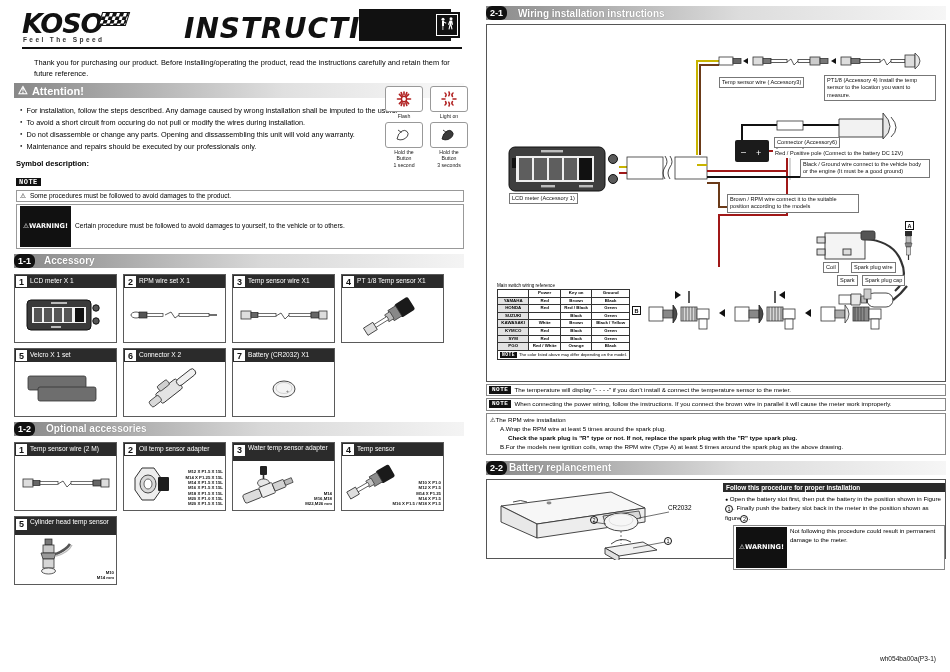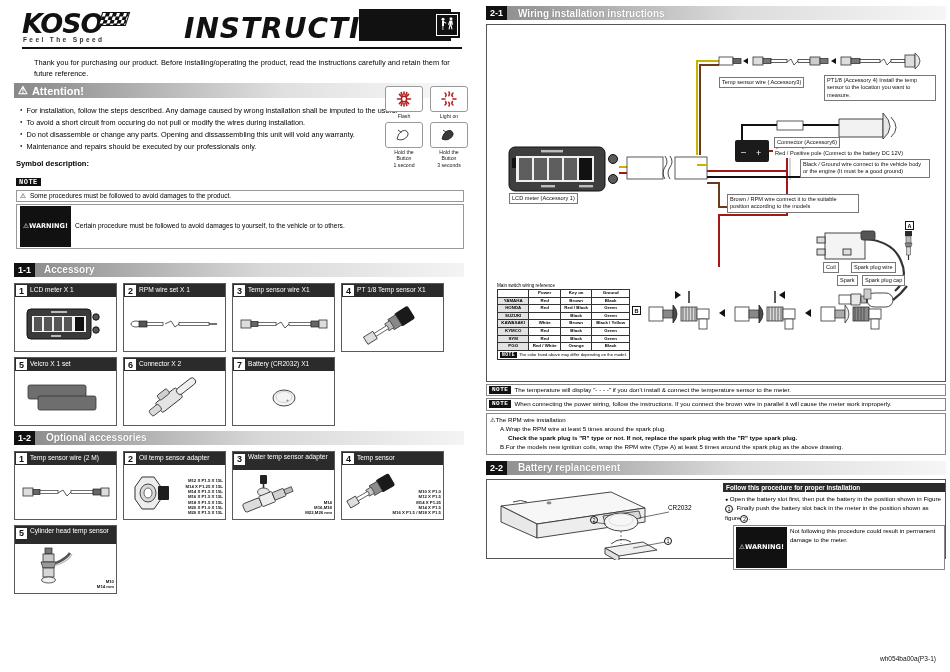--- a/index.html
+++ b/index.html
@@ -68,21 +68,21 @@
     position:relative; height:14px; margin:4px 14px 0 14px;
     background:linear-gradient(to right,#888,#d8d8d8 55%,#f4f4f4);
   }
   .secbar.attention {
     background:linear-gradient(to right,#888,#e0e0e0 60%,#fafafa);
     height:15px;
   }
   .secbar-num {
     position:absolute; left:0; top:0; height:100%;
     background:#111; color:#fff; font-weight:bold;
-    font-size:9px; padding:0 4px; display:flex; align-items:center;
+    font-size:9px; padding:0 4px; display:flex; align-items:center;border-radius:6px;
   }
   .secbar-txt {
     position:absolute; top:0; height:100%;
     display:flex; align-items:center;
     font-size:10px; font-weight:bold; color:#fff;
     text-shadow:0 0 1px rgba(0,0,0,.4);
   }
   .attn-txt {
     position:absolute; left:4px; top:0; height:100%;
     display:flex; align-items:center; gap:4px;
@@ -340,21 +340,21 @@
         <div class="symbox">
           <svg width="24" height="20" viewBox="0 0 24 20">
             <path d="M5 14 q1 -6 5 -8 q3 -1.5 5 0.5 q2 2 0.5 4.5 q-1.5 2.5 -4.5 3.5 q-3 1 -6 -0.5 z" fill="#3a3a3a" stroke="#222" stroke-width="0.9"></path>
             <path d="M6 5 l3.5 2.5" stroke="#222" stroke-width="0.9" fill="none"></path>
           </svg>
         </div>
         <div class="symcap">Hold the<br>Button<br>3 seconds</div>
       </div>
     </div>
 
-    <div class="secbar" style="margin-top:14px;">
+    <div class="secbar" style="margin-top:5px;">
       <div class="secbar-num">1-1</div>
       <div class="secbar-txt" style="left:30px;">Accessory</div>
     </div>
 
     <div class="acc-wrap">
       <div class="acc-row">
         <div class="acc-box">
           <div class="acc-hdr">
             <div class="acc-num">1</div>
             <div class="acc-lbl">LCD meter X 1</div>
@@ -863,21 +863,21 @@
       <div>
         <span>⚠</span><span>The RPM wire installation</span>
       </div>
       <div class="ind">A.Wrap the RPM wire at least 5 times around the spark plug.</div>
       <div class="ind2">Check the spark plug is "R" type or not. If not, replace the spark plug with the "R" type spark plug.</div>
       <div class="ind">B.For the models new ignition coils, wrap the RPM wire (Type A) at least 5 times around the spark plug as the above drawing.</div>
     </div>
 
     <div class="rbar" style="margin-top:6px;">
       <div class="secbar-num">2-2</div>
-      <div class="secbar-txt" style="left:32px;">Battery replancement</div>
+      <div class="secbar-txt" style="left:23px;">Battery replancement</div>
     </div>
 
     <div class="rframe battery-frame">
       <svg width="230" height="78" viewBox="0 0 230 78" style="position:absolute;left:6px;top:2px;">
 
         <g stroke="#333" stroke-width="0.9" fill="#fff">
           <path d="M8 24 L118 10 L152 26 L44 42 Z" fill="#f7f7f7"></path>
           <path d="M8 24 L8 40 L44 56 L44 42 Z" fill="#e8e8e8"></path>
           <path d="M44 42 L152 26 L152 40 L44 56 Z" fill="#ededed"></path>
           <path d="M20 20 q8 -3 14 0" fill="none"></path>

